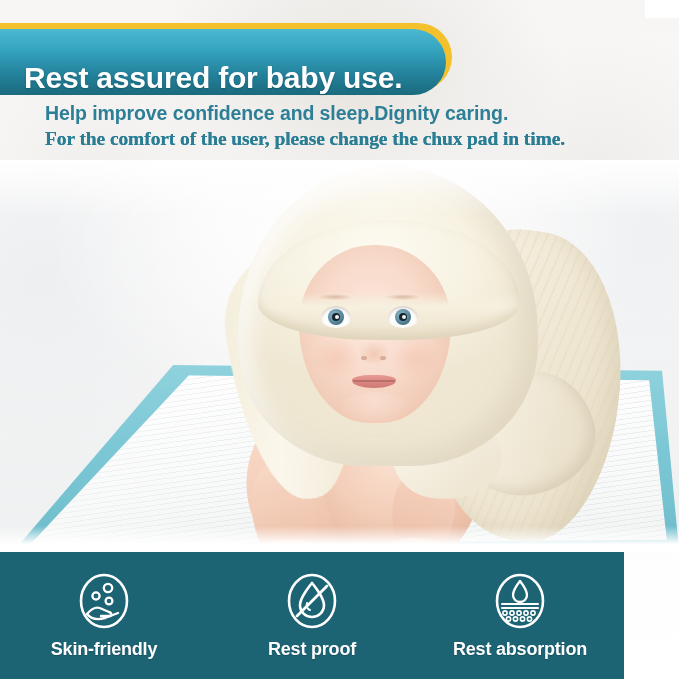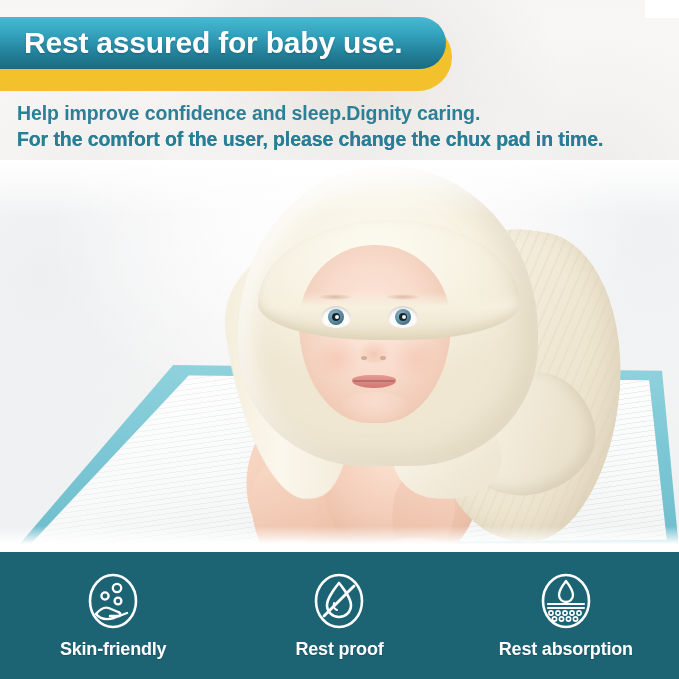--- a/index.html
+++ b/index.html
@@ -51,28 +51,28 @@
     top: 6px;
     width: 452px;
     height: 68px;
     background: #f2c12c;
     border-top-right-radius: 34px;
     border-bottom-right-radius: 34px;
   }
   .banner {
     position: absolute;
     left: 0;
-    top: 0;
+    top: 12px;
     width: 446px;
-    height: 52px;
+    height: 66px;
     background: linear-gradient(180deg, #4cb8d2 0%, #35a5c0 30%, #23809a 70%, #1a6b7e 100%);
     border-top-right-radius: 33px;
     border-bottom-right-radius: 33px;
     display: flex;
-    align-items: center;
+    align-items: flex-end;
   }
   .banner-title {
     color: #ffffff;
     font-size: 30px;
     font-weight: bold;
     letter-spacing: -0.2px;
     padding-left: 24px;
     text-shadow: 0 1px 2px rgba(0,0,0,0.22);
     white-space: nowrap;
   }
@@ -84,26 +84,28 @@
     top: 100px;
     width: 650px;
   }
   .subtitle-line {
     color: #2c7f96;
     font-size: 19.5px;
     font-weight: bold;
     line-height: 26px;
     white-space: nowrap;
     letter-spacing: -0.1px;
+    margin-left: 28px;
   }
   .subtitle-line.second {
     background: linear-gradient(90deg, #2f8ba0 0%, #2a7e96 55%, #1d6c84 100%);
     -webkit-background-clip: text;
     background-clip: text;
     color: #297d94;
+    font-family: Liberation Serif, serif;
   }
 
   
   .scene {
     position: absolute;
     left: 0;
     top: 160px;
     width: 679px;
     height: 392px;
     overflow: hidden;
@@ -415,21 +417,21 @@
     width: 679px;
     height: 26px;
     background: linear-gradient(180deg, rgba(255,255,255,0) 0%, #ffffff 70%);
   }
 
   
   .feature-bar {
     position: absolute;
     left: 0;
     top: 552px;
-    width: 679px;
+    width: 624px;
     height: 127px;
     background: #1c6374;
     display: flex;
     align-items: flex-start;
   }
   .feature {
     flex: 1 1 0;
     display: flex;
     flex-direction: column;
     align-items: center;

